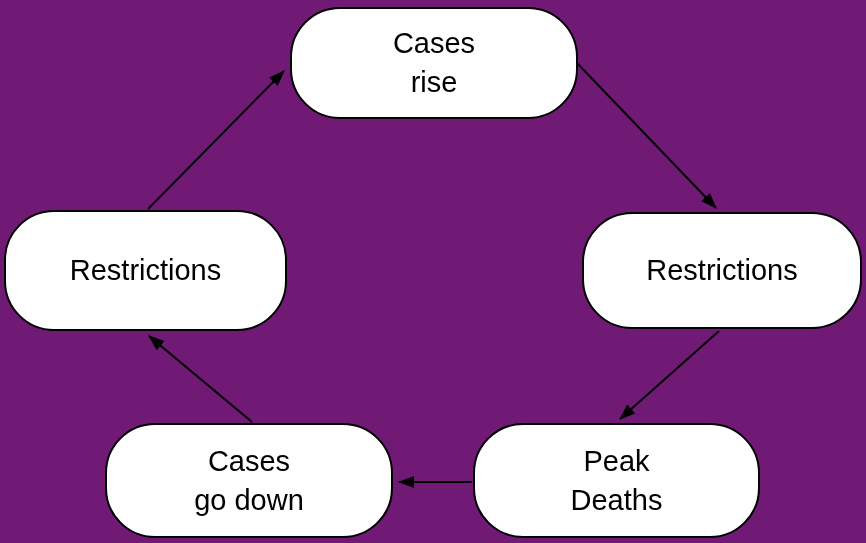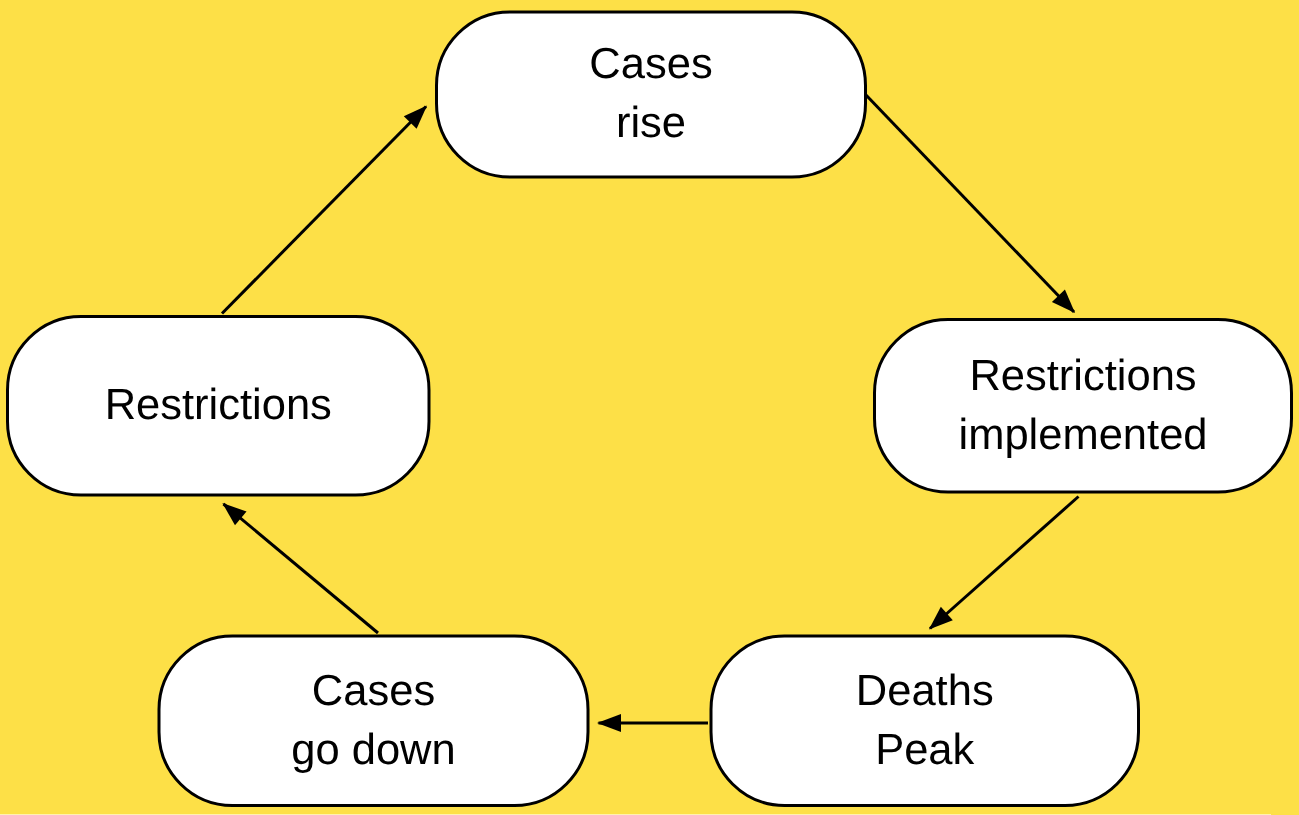--- a/index.html
+++ b/index.html
@@ -4,21 +4,21 @@
 <style>
   html, body {
     margin: 0;
     padding: 0;
     background: #ffffff;
   }
   .canvas {
     position: relative;
     width: 866px;
     height: 543px;
-    background: #fde047;
+    background: #701a75;
     font-family: "Liberation Sans", sans-serif;
     overflow: hidden;
   }
   .edge-layer {
     position: absolute;
     left: 0;
     top: 0;
     width: 866px;
     height: 543px;
   }
@@ -64,26 +64,25 @@
     <line x1="148" y1="209" x2="284" y2="71" stroke="#000000" stroke-width="2" marker-end="url(#arrowhead)"></line>
   </svg>
 
   <div class="node" id="node-cases-rise">
     <span>Cases</span>
     <span>rise</span>
   </div>
 
   <div class="node" id="node-restrictions-implemented">
     <span>Restrictions</span>
-    <span>implemented</span>
   </div>
 
   <div class="node" id="node-deaths-peak">
+    <span>Peak</span>
     <span>Deaths</span>
-    <span>Peak</span>
   </div>
 
   <div class="node" id="node-cases-go-down">
     <span>Cases</span>
     <span>go down</span>
   </div>
 
   <div class="node" id="node-restrictions-lifted">
     <span>Restrictions</span>
   </div>

